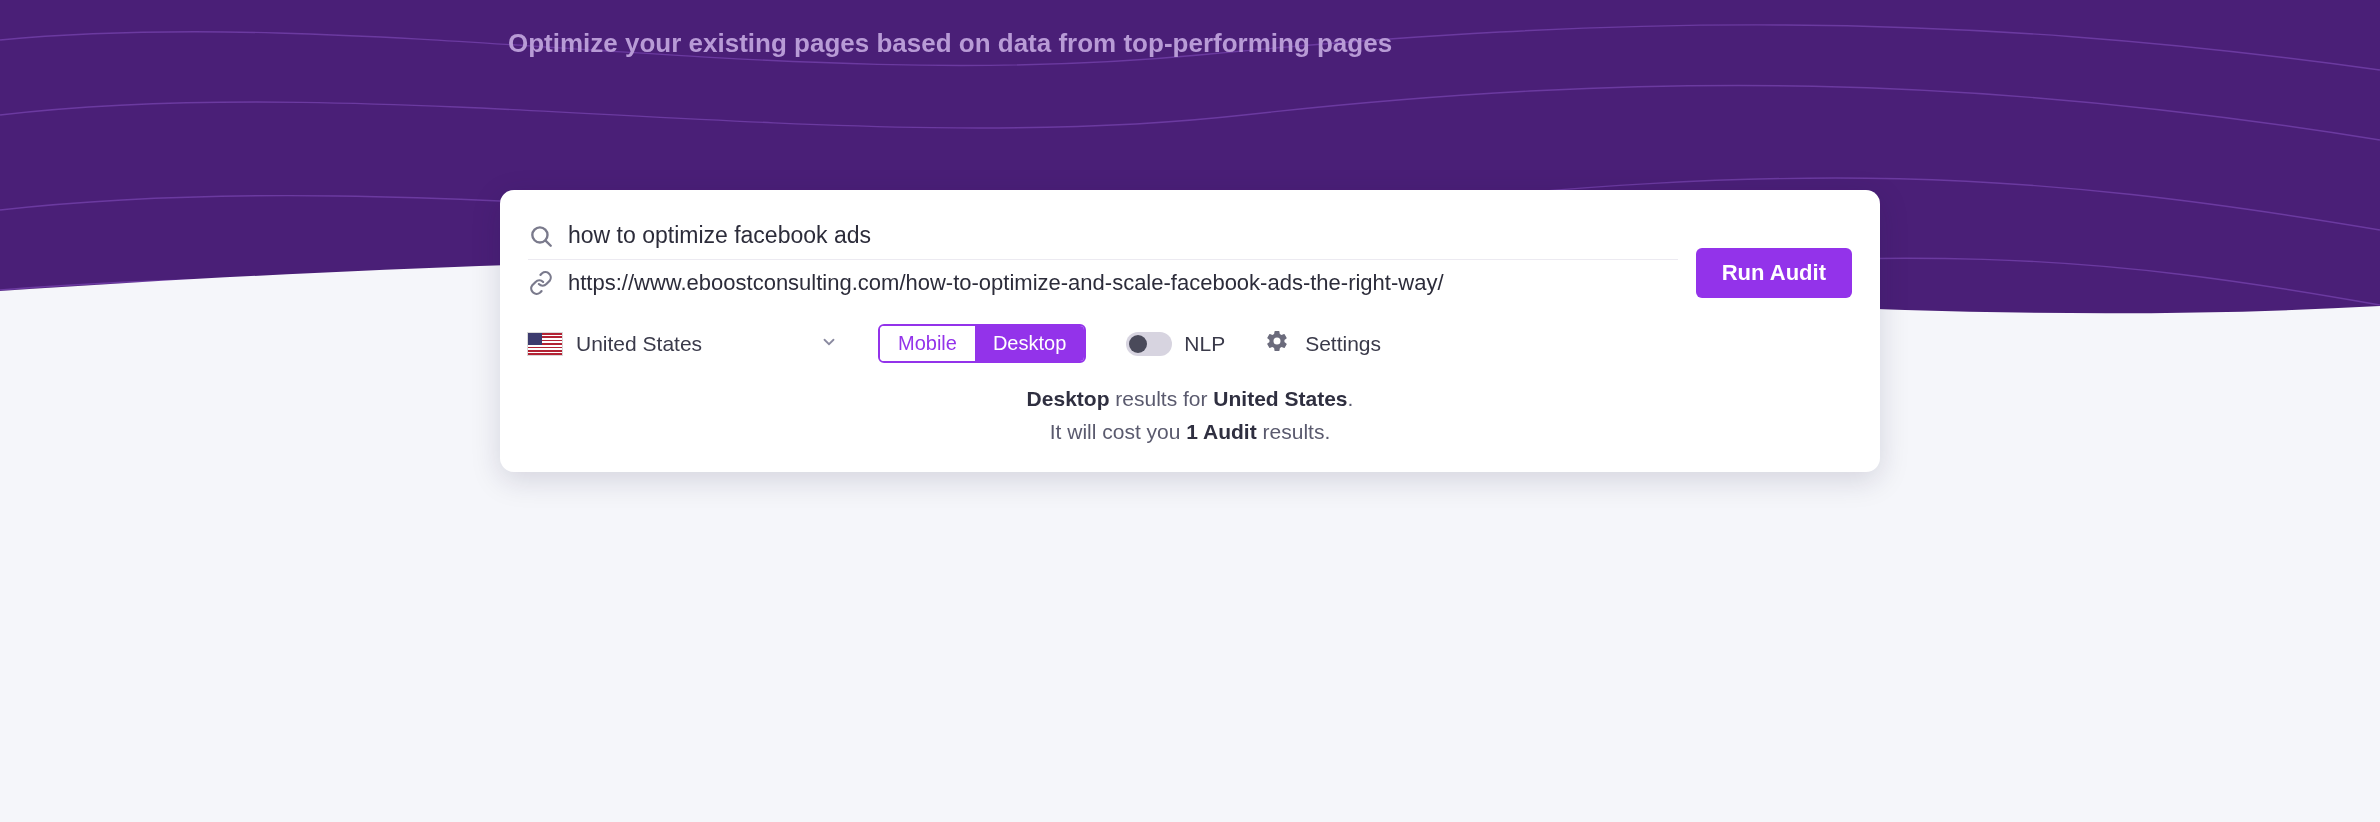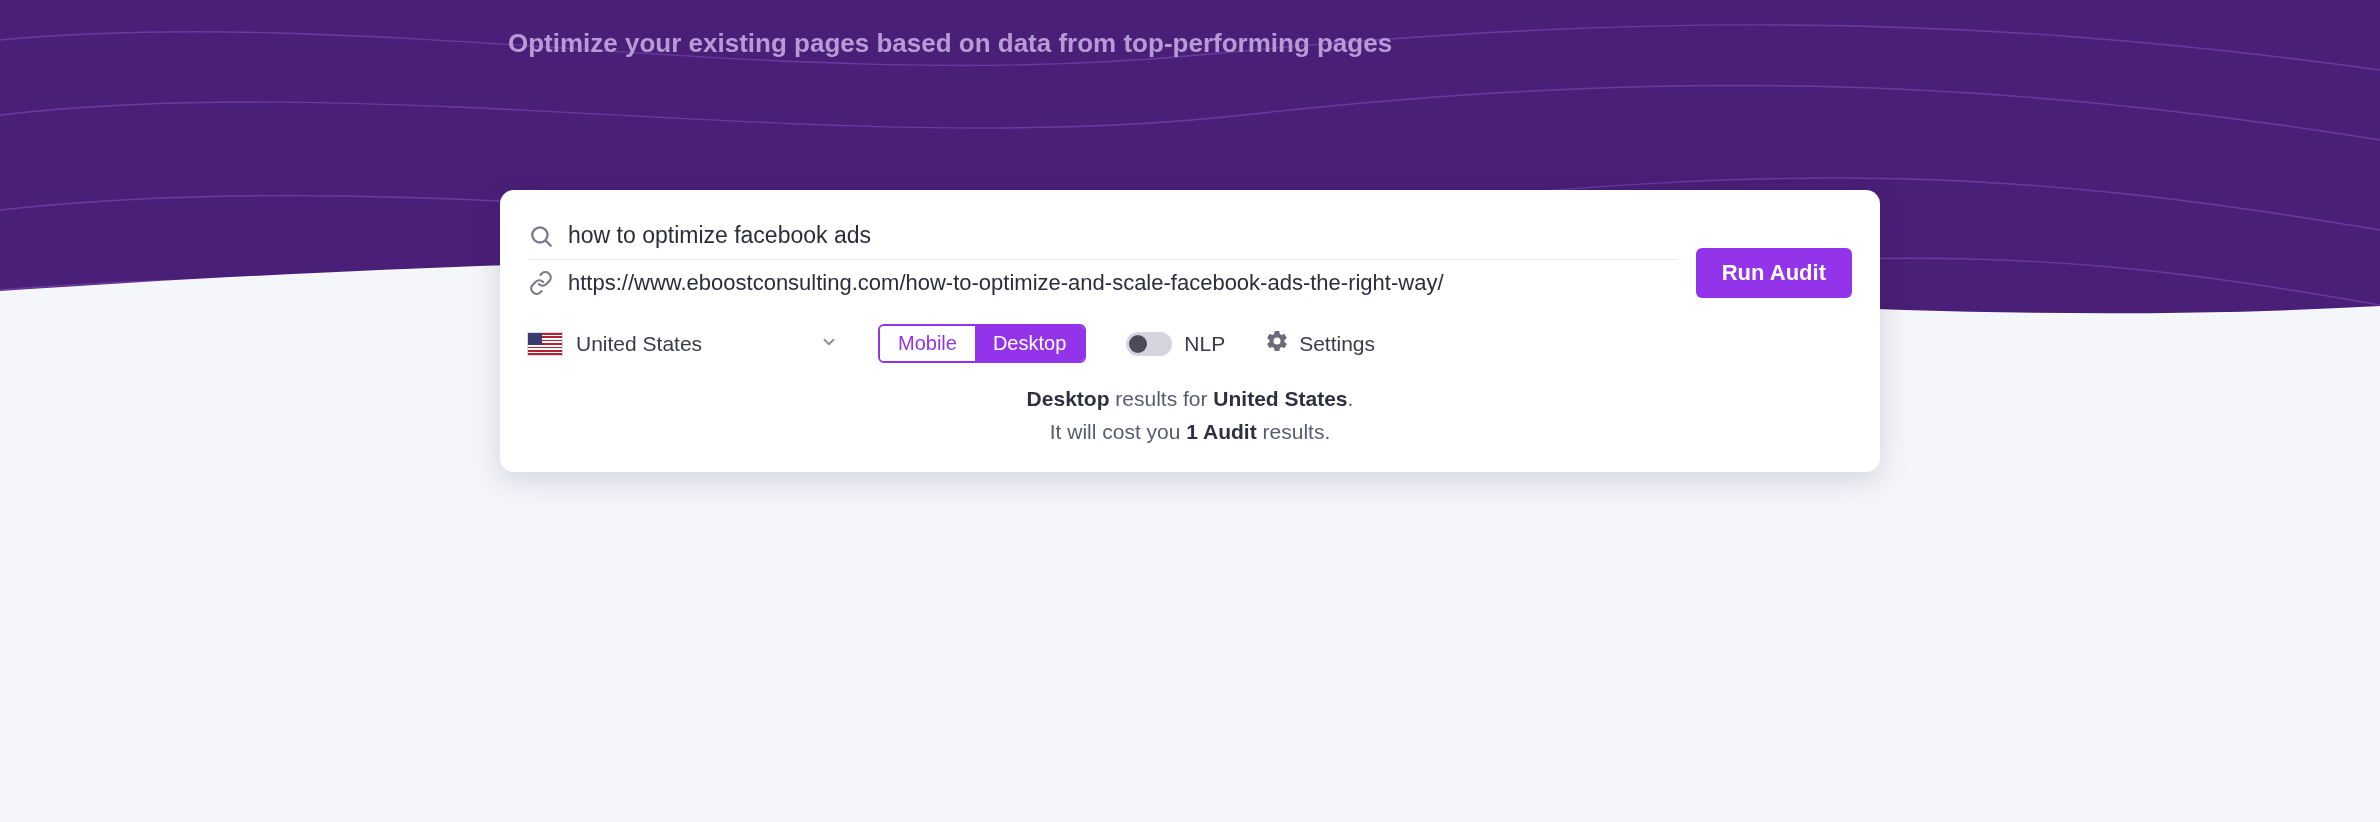--- a/index.html
+++ b/index.html
@@ -191,21 +191,21 @@
     position: absolute;
     left: 3px; top: 3px;
     width: 18px; height: 18px;
     border-radius: 50%;
     background: #4a4a5a;
   }
 
   .settings {
     display: flex;
     align-items: center;
-    gap: 10px;
+    gap: 16px;
     color: #3a3a4a;
     cursor: pointer;
   }
   .settings svg { color: #6b6b7c; }
 
   
   .summary {
     margin-top: 20px;
     color: #5a5a6e;
     font-size: 21px;

